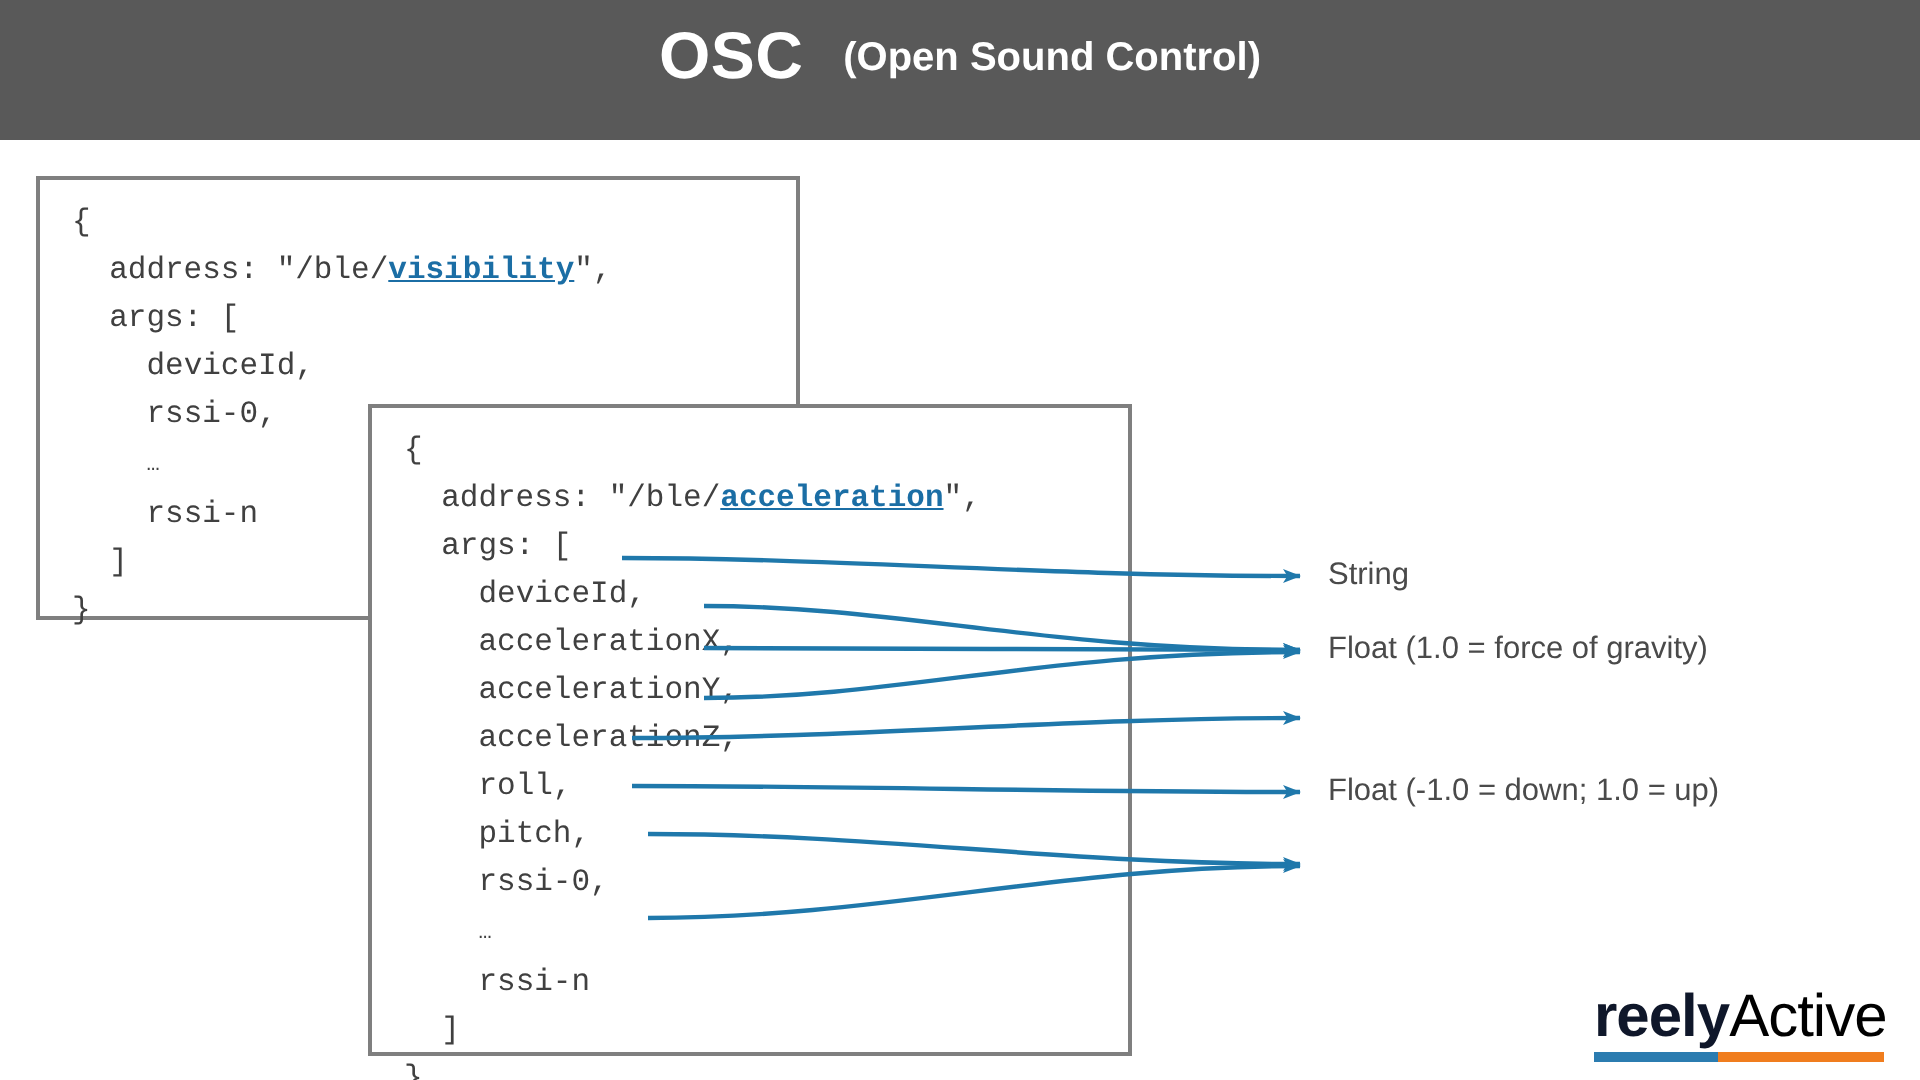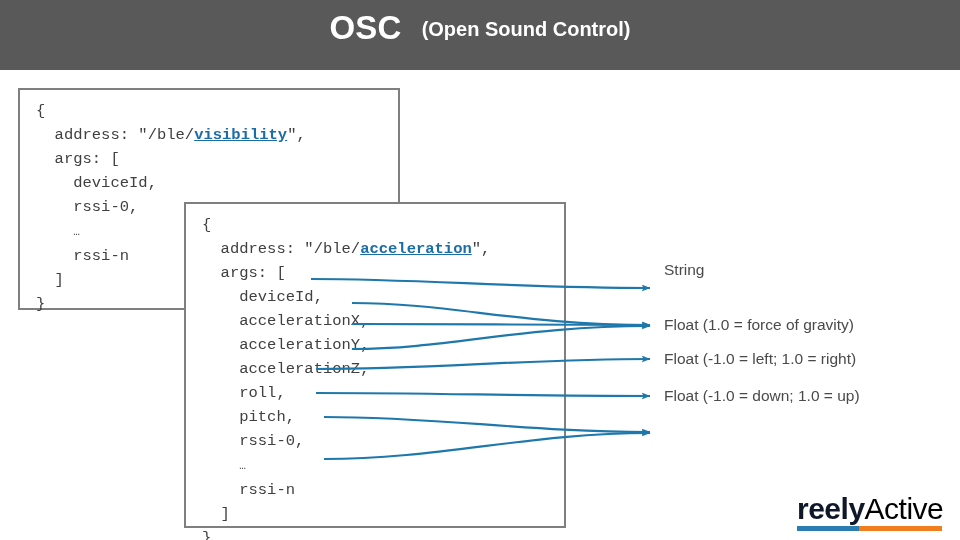--- a/index.html
+++ b/index.html
@@ -202,23 +202,22 @@
       <path d="M316,369 C430,369 530,359 650,359"></path>
 
       <path d="M316,393 C430,393 530,396 650,396"></path>
 
       <path d="M324,417 C440,417 530,432 650,432"></path>
 
       <path d="M324,459 C440,459 530,433 650,433"></path>
     </g>
   </svg>
 
-  <div class="type-label" style="top:261px">String</div>
+  <div class="type-label" style="top:279px">String</div>
   <div class="type-label" style="top:316px">Float (1.0 = force of gravity)</div>
-  <div class="type-label" style="top:350px">Float (-1.0 = left; 1.0 = right)</div>
   <div class="type-label" style="top:387px">Float (-1.0 = down; 1.0 = up)</div>
 
   <div id="logo">
     <div id="logo-wordmark"><span id="logo-reely">reely</span><span id="logo-active">Active</span></div>
     <div id="logo-rules">
       <div id="logo-rule-blue"></div>
       <div id="logo-rule-orange"></div>
     </div>
   </div>
 

